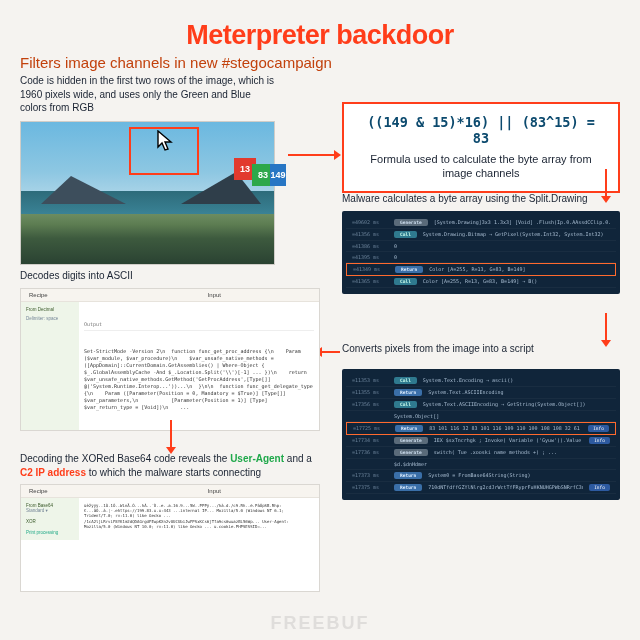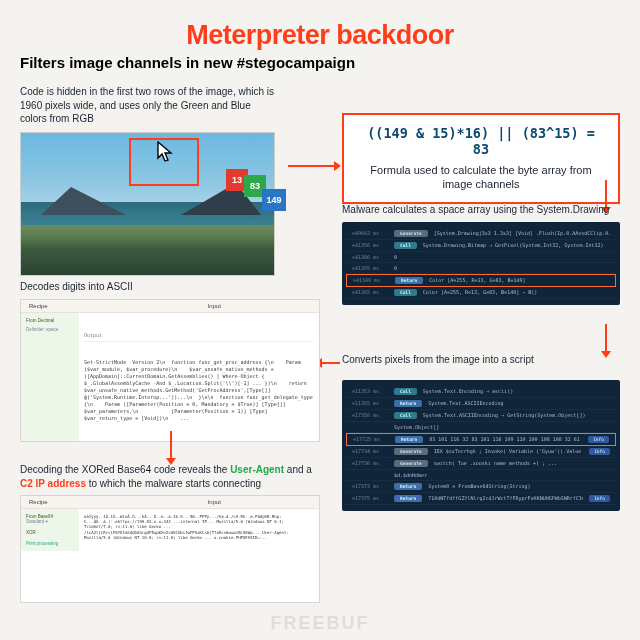--- a/index.html
+++ b/index.html
@@ -2,40 +2,40 @@
 <html><head>
 <meta charset="utf-8">
 <style>
 *{margin:0;padding:0;box-sizing:border-box}
 body{width:640px;height:640px;background:#f5f3f0;font-family:Arial,Helvetica,sans-serif;overflow:hidden;position:relative}
 .container{padding:20px 20px 10px}
 .header{display:flex;justify-content:center;align-items:flex-start;margin-bottom:3px}
 .title{font-size:27px;font-weight:800;color:#ff3d1a;letter-spacing:-0.5px}
 .logo{display:flex;align-items:center;gap:3px;font-size:18px;font-weight:700;color:#0b1320}
 .logo-icon{display:inline-block}
-.subtitle{font-size:15px;color:#000000;font-weight:700;margin-bottom:14px}
+.subtitle{font-size:15px;color:#c2410c;font-weight:400;margin-bottom:3px}
 .content{position:relative;height:520px}
 .step{position:absolute}
 .caption{font-size:10px;color:#1a2332;line-height:1.35;font-weight:500}
 .hl-green{color:#1fa84a;font-weight:700}
 .hl-red{color:#ff3d1a;font-weight:700}
 
 
 .step1{left:0;top:0;width:255px}
 .landscape{width:255px;height:144px;background:linear-gradient(to bottom,#6bb8e0 0%,#8dc7e2 35%,#b6d9ea 58%,#7a9b6e 58%,#5d7d52 72%,#3d5a3e 82%,#2a4232 100%);position:relative;margin-top:6px;border:1px solid #d0cdc8}
 .landscape::before{content:"";position:absolute;bottom:35%;left:0;right:0;height:16%;background:linear-gradient(to bottom,#2d6b7a 0%,#3a8295 100%)}
 .mount{position:absolute;bottom:42%;left:8%;width:0;height:0;border-left:30px solid transparent;border-right:55px solid transparent;border-bottom:28px solid #3d4e5c}
 .mount2{position:absolute;bottom:42%;right:5%;width:0;height:0;border-left:55px solid transparent;border-right:25px solid transparent;border-bottom:32px solid #2f3e4a}
 .cursor{position:absolute;top:8px;left:135px;color:#000;z-index:3}
 .pxbox{position:absolute;top:5px;left:108px;width:70px;height:48px;border:2px solid #ff3d1a;z-index:2}
 .rgb{position:absolute;top:36px;right:-12px;display:flex;z-index:4}
 .chip{width:22px;height:22px;font-size:9px;font-weight:700;color:#fff;display:flex;align-items:center;justify-content:center}
 .chip-r{background:#e23a2e;margin-top:0}
 .chip-g{background:#2da84a;margin-top:6px;margin-left:-4px}
-.chip-b{background:#2876c4;margin-top:20px;margin-left:-4px;width:24px}
+.chip-b{background:#2876c4;margin-top:6px;margin-left:-4px;width:16px}
 
 
 .formula-box{left:322px;top:28px;width:278px;border:2px solid #ff3d1a;background:#fff;padding:10px 12px;text-align:center}
 .formula{font-size:13.5px;font-weight:800;color:#0c4a6e;font-family:monospace;margin-bottom:6px}
 .formula-sub{font-size:11px;color:#1a2332;line-height:1.3;font-weight:500}
 
 
 .dark{background:#10253a;border-radius:2px;padding:6px 4px;font-size:5px;color:#9fb4c9;font-family:monospace}
 .drow{display:flex;align-items:center;gap:6px;padding:2px 6px;border-bottom:1px solid rgba(255,255,255,0.04)}
 .drow .ms{color:#6a8299;min-width:36px}
@@ -116,21 +116,21 @@
 
     <div class="step formula-box">
       <div class="formula">((149 &amp; 15)*16) || (83^15) = 83</div>
       <div class="formula-sub">Formula used to calculate the byte array from image channels</div>
     </div>
 
     <div class="arrow arrV" style="left:585px;top:95px;height:28px"></div>
     <div class="arrHead ah-d" style="left:581px;top:122px"></div>
 
     <div class="step step3">
-      <div class="caption">Malware calculates a space array using the System.Drawing</div>
+      <div class="caption">Malware calculates a byte array using the Split.Drawing</div>
       <div class="dark" id="dark1">
           <div class="drow">
             <span class="ms">=49602 ms</span>
             <span class="badge b-gen">Generate</span>
             <span class="txt">[System.Drawing]3x3_1.3x3] [Void] .Flush(Ip.0.AAssdCClip.0...</span>
           </div>
           <div class="drow">
             <span class="ms">=41356 ms</span>
             <span class="badge b-call">Call</span>
             <span class="txt">System.Drawing.Bitmap → GetPixel(System.Int32, System.Int32)</span>

